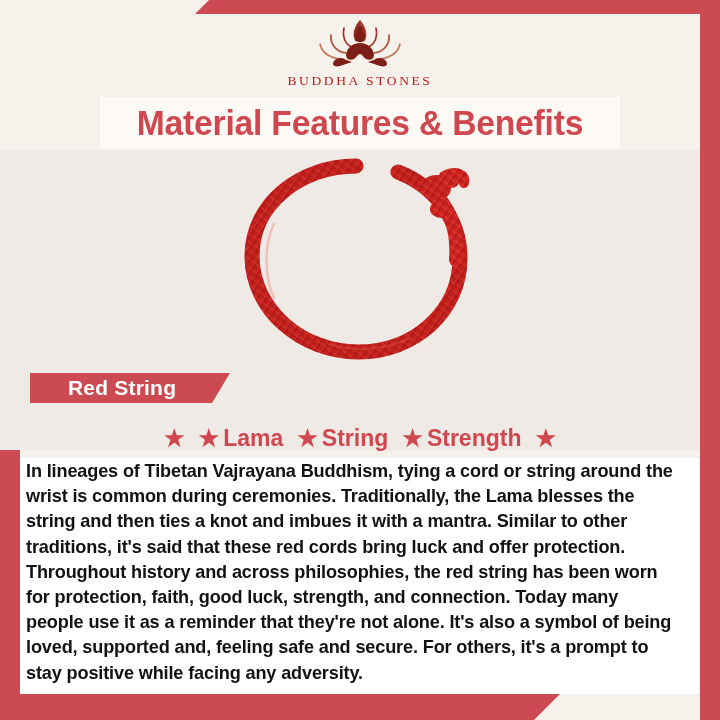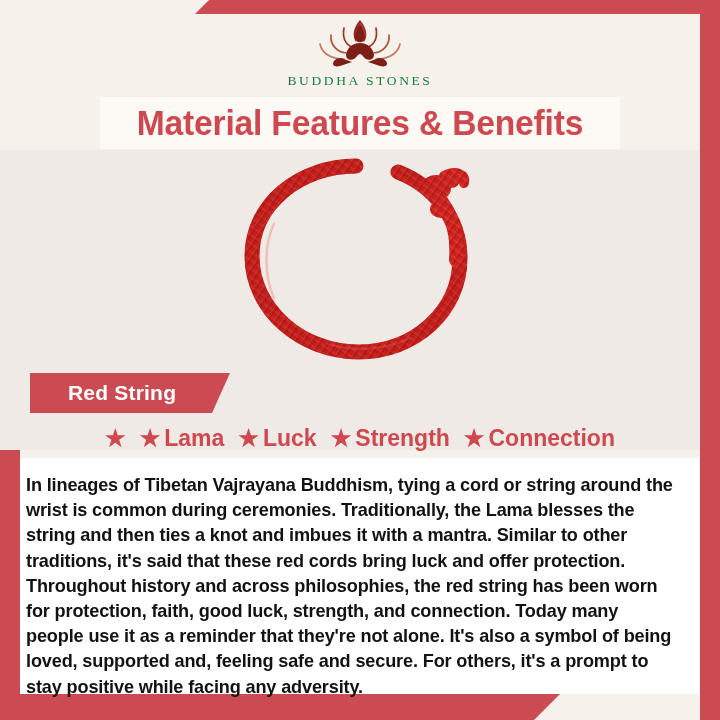--- a/index.html
+++ b/index.html
@@ -43,42 +43,42 @@
   }
 
   
   .logo-wrap{
     position:absolute;left:0;right:0;top:14px;height:80px;
     display:flex;flex-direction:column;align-items:center;justify-content:flex-start;
   }
   .logo-mark{width:120px;height:58px;display:block;}
   .logo-text{
     font-family:"Liberation Serif", serif;
-    font-size:13.5px;letter-spacing:2.6px;color:#15803d;
+    font-size:13.5px;letter-spacing:2.6px;color:#b91c1c;
     margin-top:1px;white-space:nowrap;
   }
 
   
   .headline{
     position:absolute;left:0;right:0;top:100px;height:46px;
     display:flex;align-items:center;justify-content:center;
     font-size:35px;font-weight:bold;color:#D0484F;
     letter-spacing:-0.2px;
     transform:scaleX(0.96);
   }
 
   
   .photo{
     position:absolute;left:208px;top:152px;width:300px;height:222px;
   }
   .photo svg{display:block;width:300px;height:222px;}
 
   
   .ribbon{
-    position:absolute;left:30px;top:373px;width:200px;height:40px;
+    position:absolute;left:30px;top:373px;width:200px;height:30px;
     background:var(--red);
     clip-path:polygon(0 0, 100% 0, calc(100% - 18px) 100%, 0 100%);
     display:flex;align-items:center;
   }
   .ribbon-label{
     color:#FFFFFF;font-size:21px;font-weight:bold;
     margin-left:38px;letter-spacing:0.2px;
   }
 
   
@@ -91,21 +91,21 @@
     display:flex;align-items:center;gap:4px;
     color:#D0484F;font-size:23px;font-weight:bold;
     padding:0 6px;white-space:nowrap;
   }
   .benefit .star{font-size:23px;line-height:1;color:#D0484F;}
 
   
   .copy{
     position:absolute;left:20px;top:458px;width:679px;height:236px;
     background:#FFFFFF;
-    padding:14px 10px 0 6px;
+    padding:0 10px 0 6px;
     box-sizing:border-box;
   }
   .copy p{
     margin:0;
     font-size:18.4px;
     line-height:25.2px;
     color:#121212;
     font-weight:bold;
     letter-spacing:-0.15px;
     transform:scaleX(0.985);
@@ -201,29 +201,28 @@
   <div class="benefits">
     <span class="benefit">
       <span class="star">★</span>
     </span>
     <span class="benefit">
       <span class="star">★</span>
       <span>Lama</span>
     </span>
     <span class="benefit">
       <span class="star">★</span>
-      <span>Luck</span>
+      <span>String</span>
     </span>
     <span class="benefit">
       <span class="star">★</span>
       <span>Strength</span>
     </span>
     <span class="benefit">
       <span class="star">★</span>
-      <span>Connection</span>
     </span>
   </div>
 
   <div class="copy">
     <p>In lineages of Tibetan Vajrayana Buddhism, tying a cord or string around the wrist is common during ceremonies. Traditionally, the Lama blesses the string and then ties a knot and imbues it with a mantra. Similar to other traditions, it's said that these red cords bring luck and offer protection. Throughout history and across philosophies, the red string has been worn for protection, faith, good luck, strength, and connection. Today many people use it as a reminder that they're not alone. It's also a symbol of being loved, supported and, feeling safe and secure. For others, it's a prompt to stay positive while facing any adversity.</p>
   </div>
 
 </div>
 
 </body></html>

